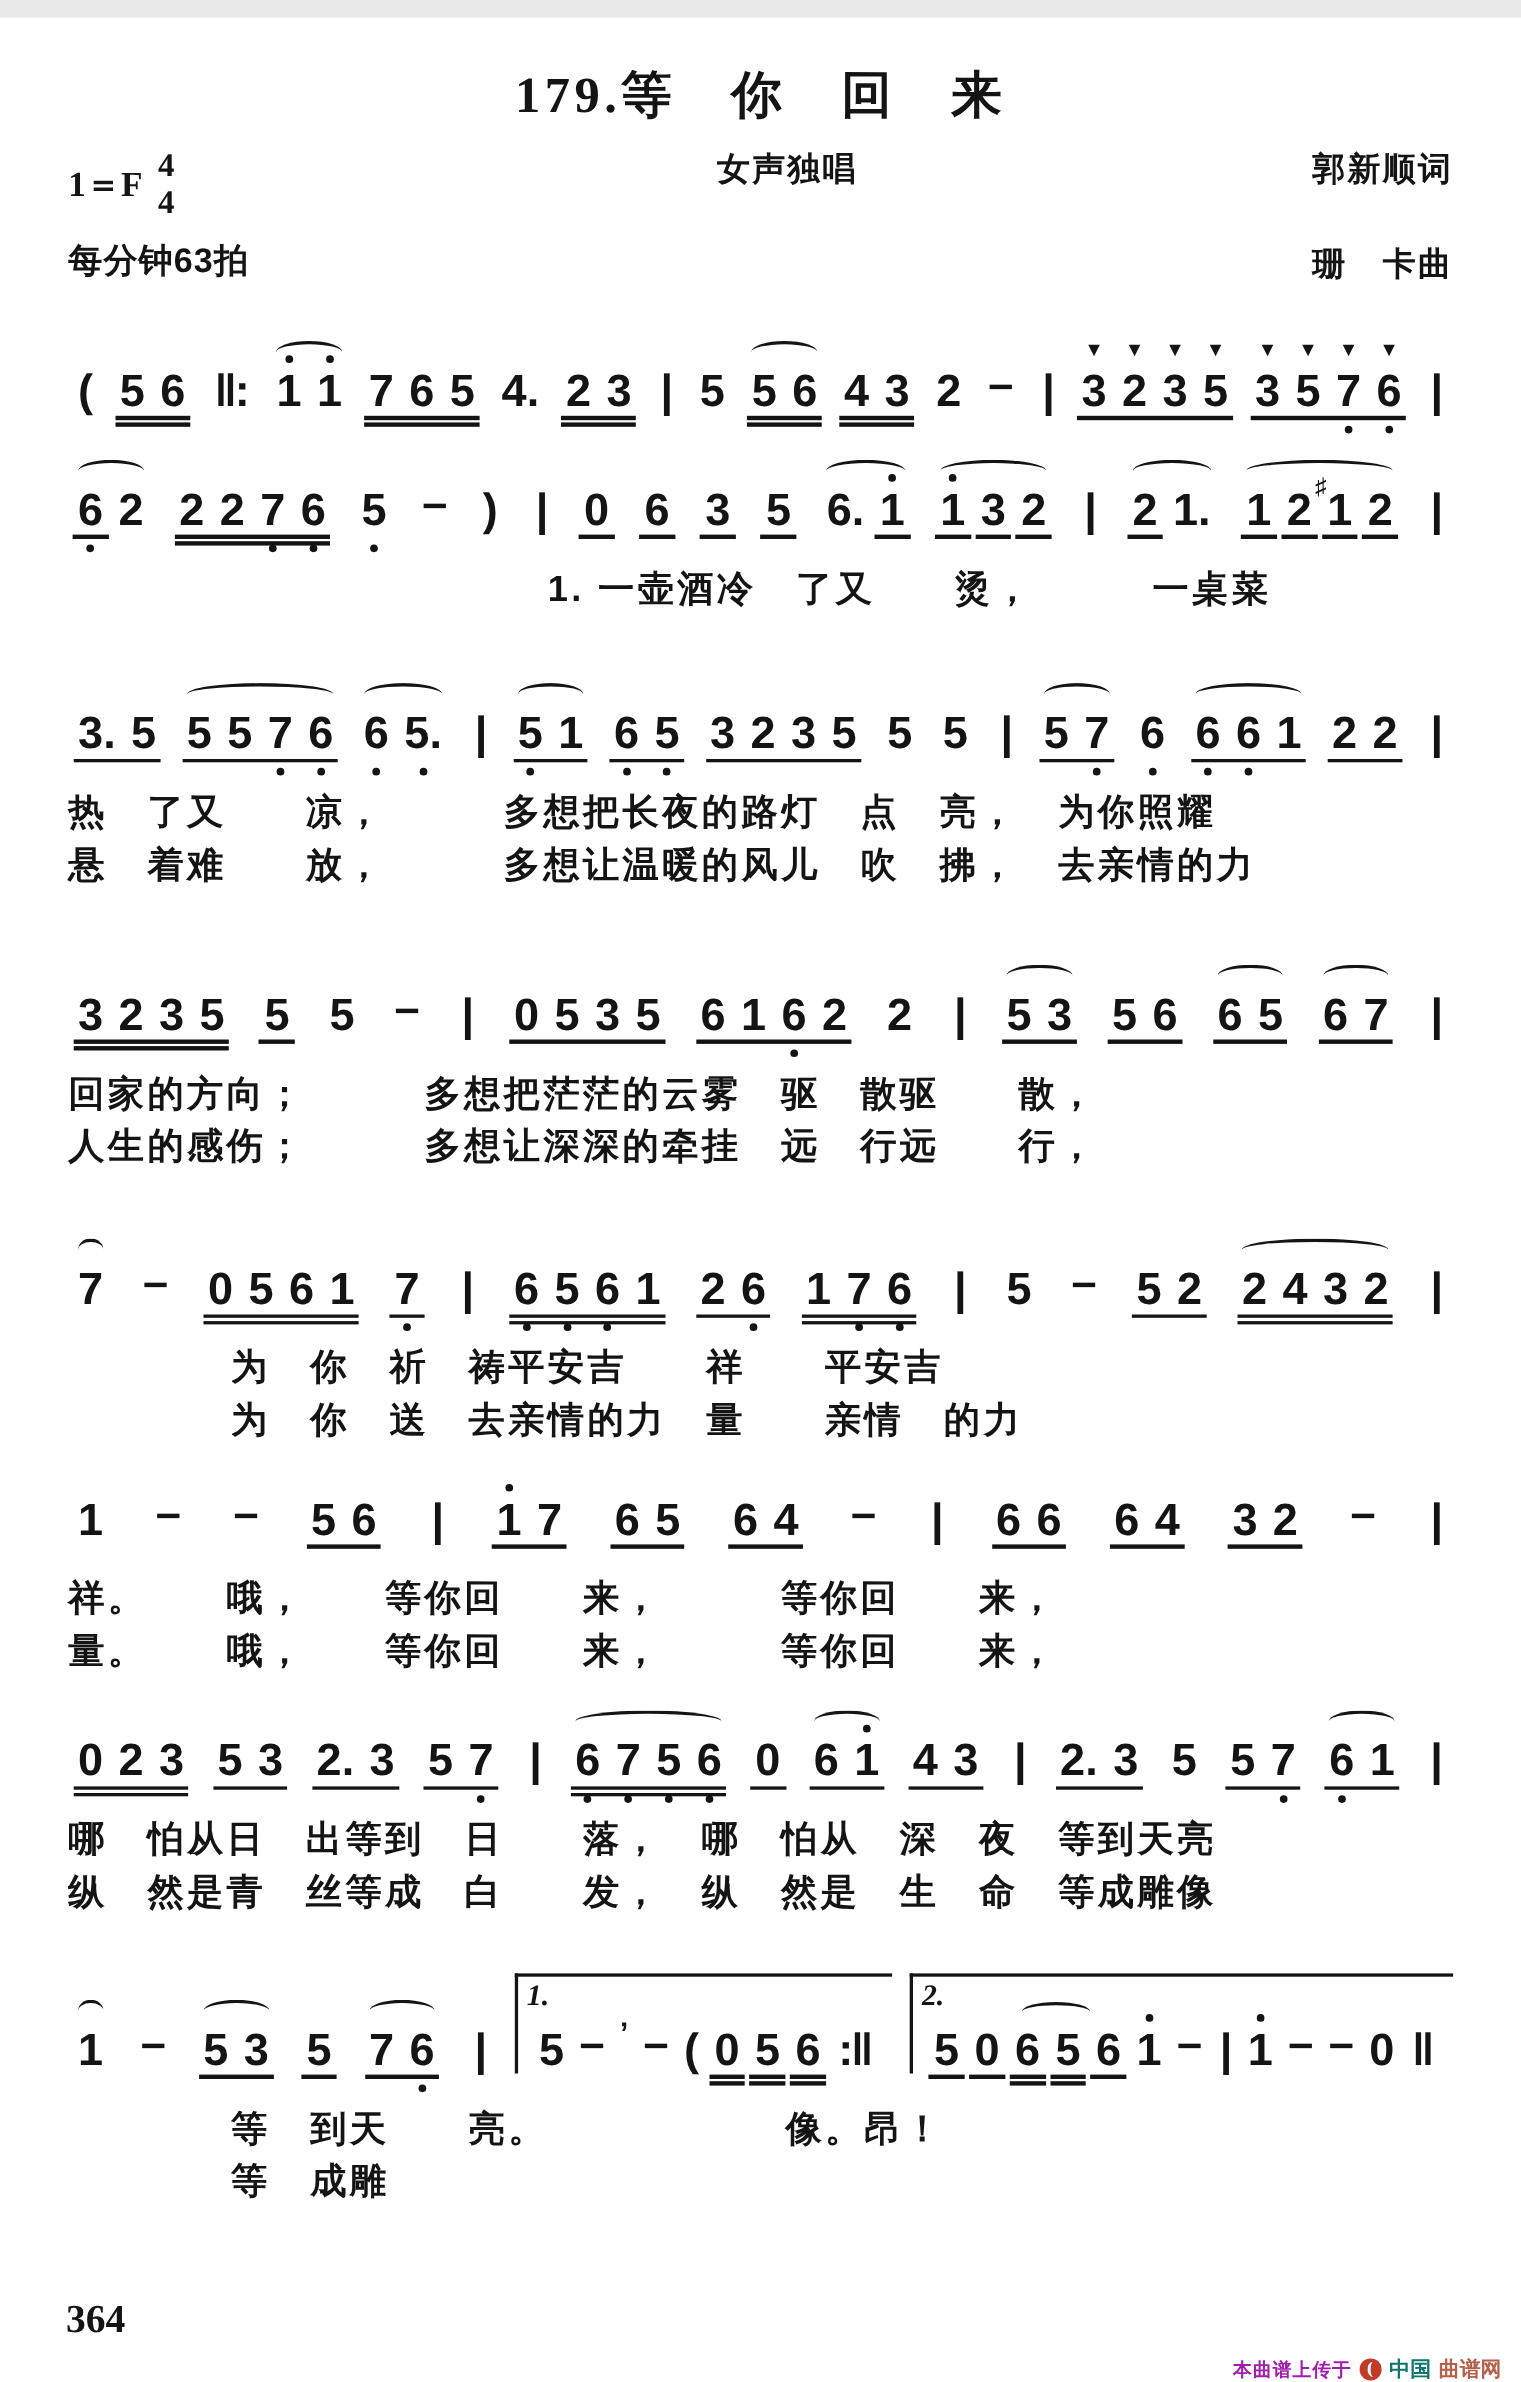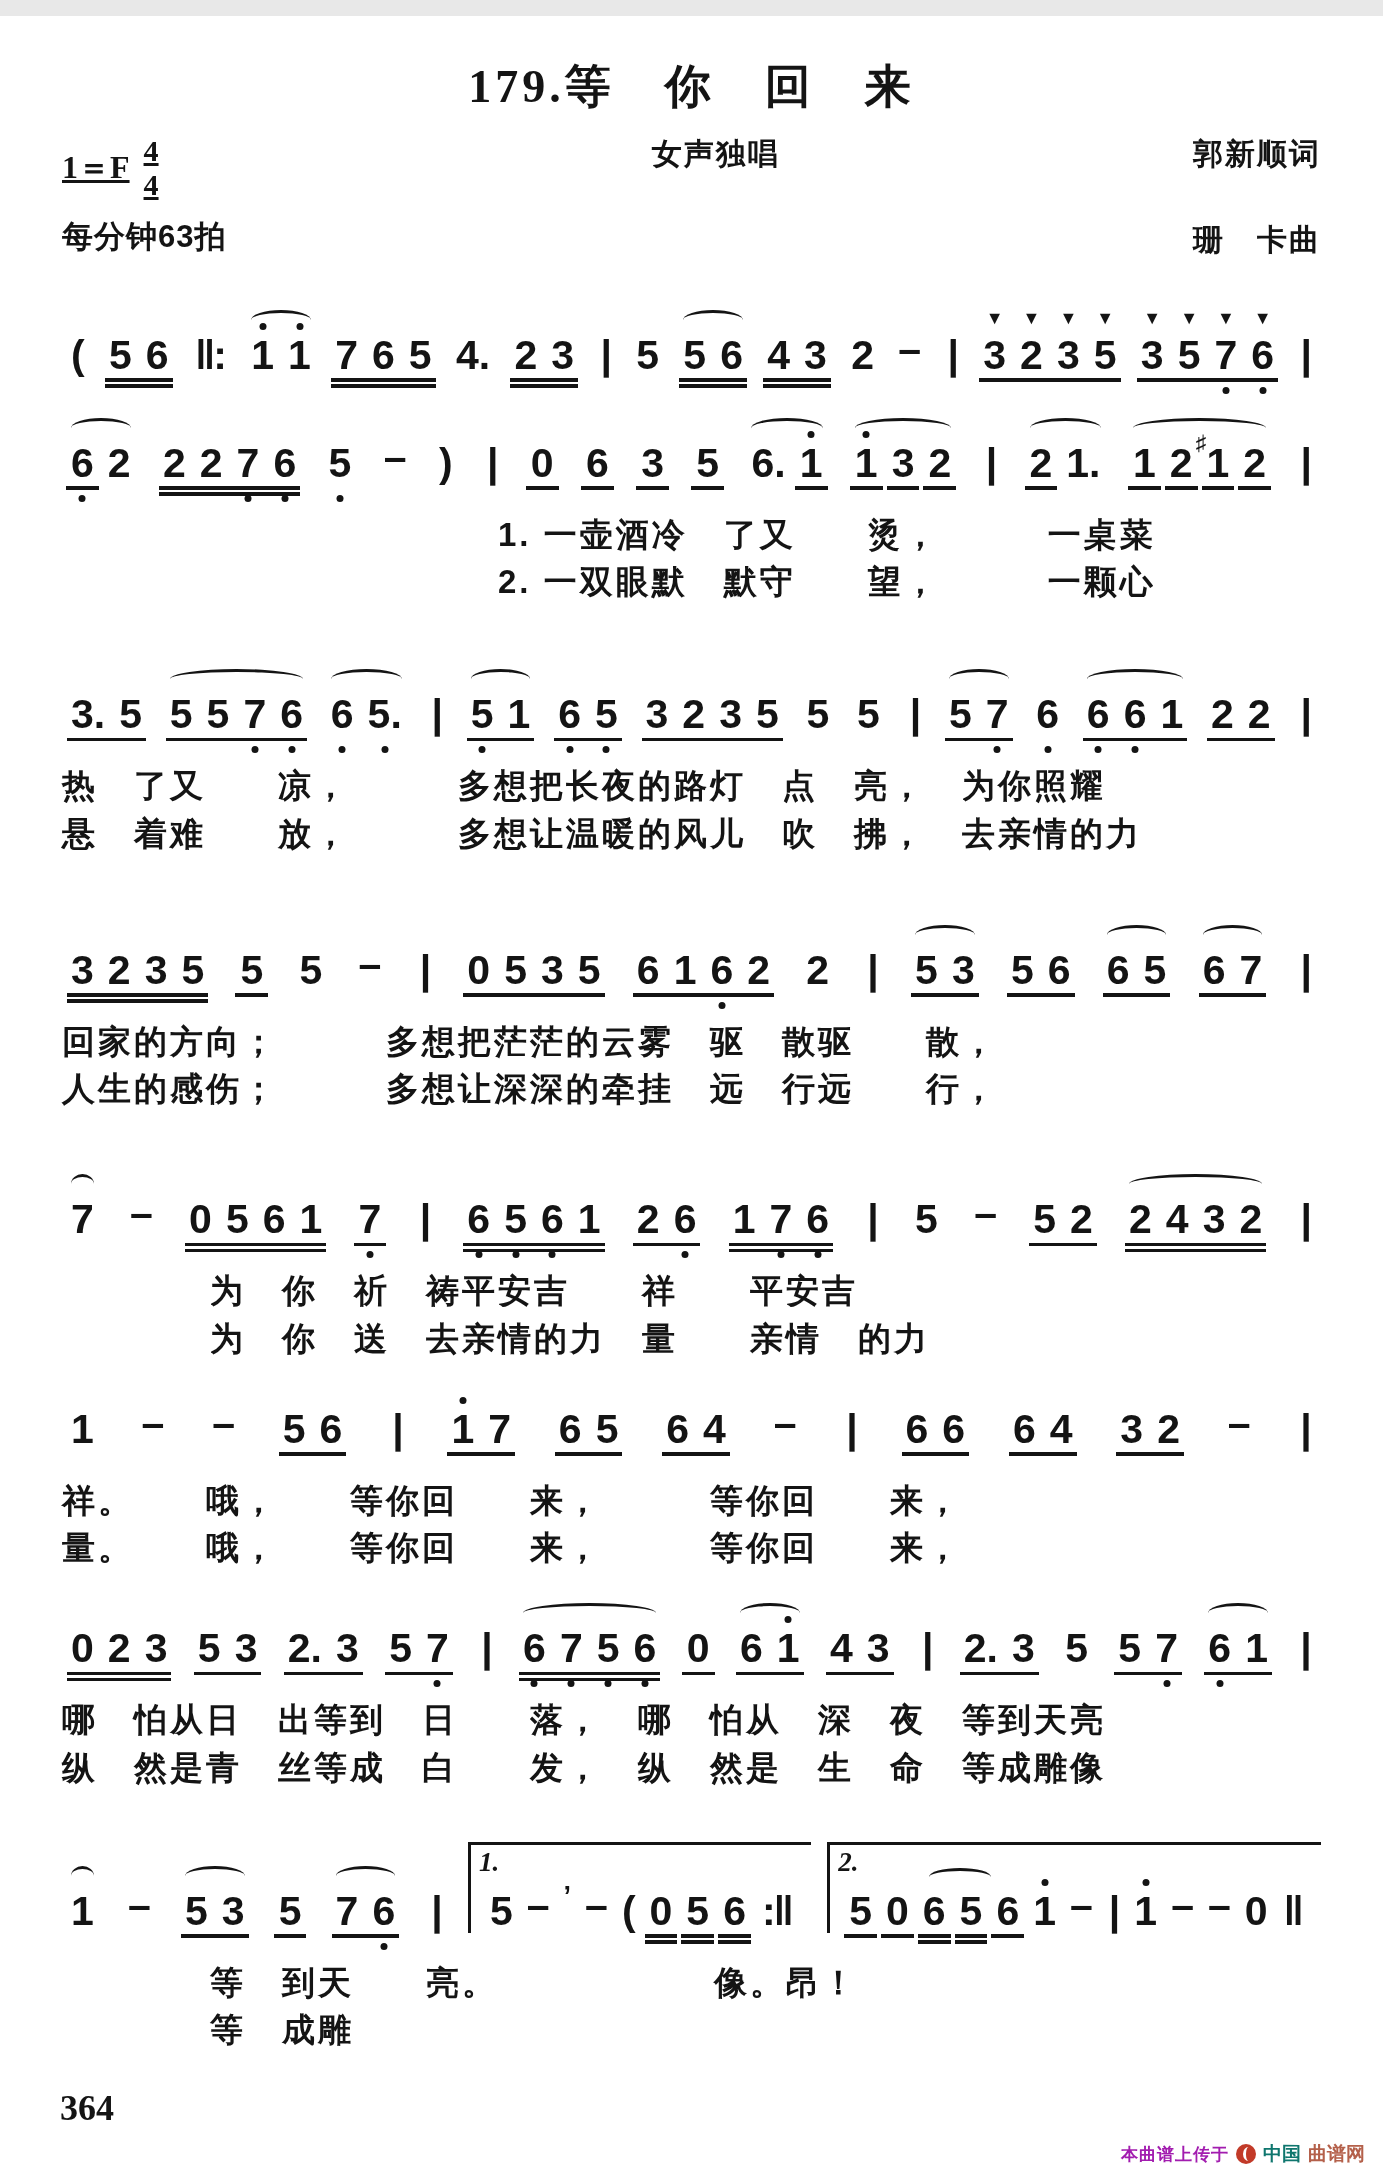--- a/index.html
+++ b/index.html
@@ -4,21 +4,21 @@
 <style>
   html,body{margin:0;padding:0;background:#e8e8e8;}
   .page{position:relative;width:1383px;height:2165px;margin:16px auto;background:#ffffff;
         overflow:hidden;color:#141414;font-family:"Liberation Sans","DejaVu Sans",sans-serif;}
   .inner{padding:34px 62px 0 62px;}
 
   
   .title{ text-align:center;font:700 46px "Liberation Serif","DejaVu Serif",serif;
           letter-spacing:4px;margin-top:6px;}
   .meta-row{display:flex;justify-content:space-between;align-items:flex-start;margin-top:16px;}
-  .key-sig{display:flex;align-items:center;font:700 32px "Liberation Serif","DejaVu Serif",serif;text-decoration:underline;}
+  .key-sig{display:flex;align-items:center;font:700 32px "Liberation Serif","DejaVu Serif",serif;}
   .meter{display:inline-flex;flex-direction:column;line-height:0.95;margin-left:14px;
          font:700 30px "Liberation Serif","DejaVu Serif",serif;text-align:center;}
   .voice{font:700 30px "Liberation Sans","DejaVu Sans",sans-serif;letter-spacing:2px;transform:translateX(40px);}
   .credits{text-align:right;font:700 30px "Liberation Sans","DejaVu Sans",sans-serif;letter-spacing:2px;}
   .tempo-row{margin-top:10px;font:700 31px "Liberation Sans","DejaVu Sans",sans-serif;letter-spacing:1px;}
   .credit-composer{margin-top:14px;}
 
   
   .sys{margin-top:60px;}
   .sys.s1{margin-top:74px;}
@@ -236,21 +236,20 @@
             <span class="nt"><b>2</b><i class="ul u-1"></i></span>
             <span class="nt"><b>1</b><i class="sh">♯</i><i class="ul u-1"></i></span>
             <span class="nt"><b>2</b><i class="ul u-1"></i></span>
           </span>
           <span class="grp">
             <span class="nt bar"><b>|</b></span>
           </span>
         </div>
       <div class="lyrics indent-2">
         <div class="lyric">1. 一壶酒冷　了又　　烫，　　　一桌菜</div>
-        <div class="lyric">2. 一双眼默　默守　　望，　　　一颗心</div>
       </div>
     </div>
 
     <div class="sys s3">
       <div class="notes-row">
           <span class="grp">
             <span class="nt"><b>3.</b></span>
             <span class="nt"><b>5</b></span>
             <i class="gul g-1"></i>
           </span>

